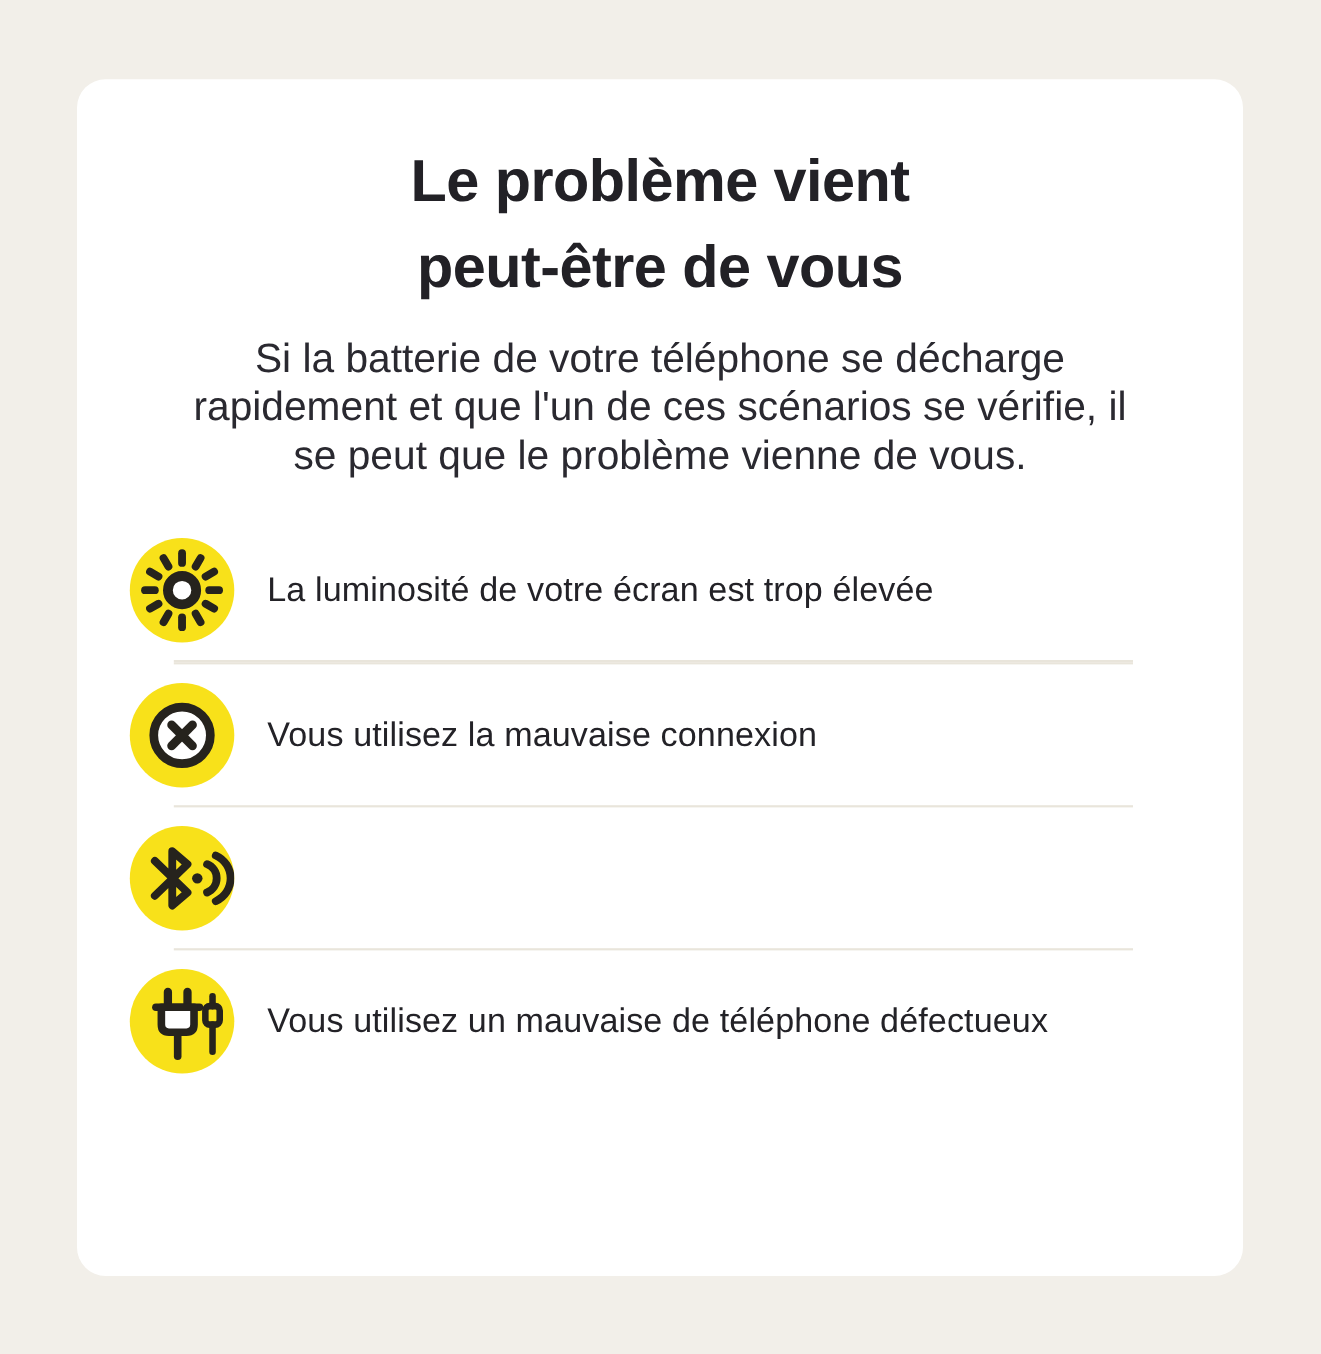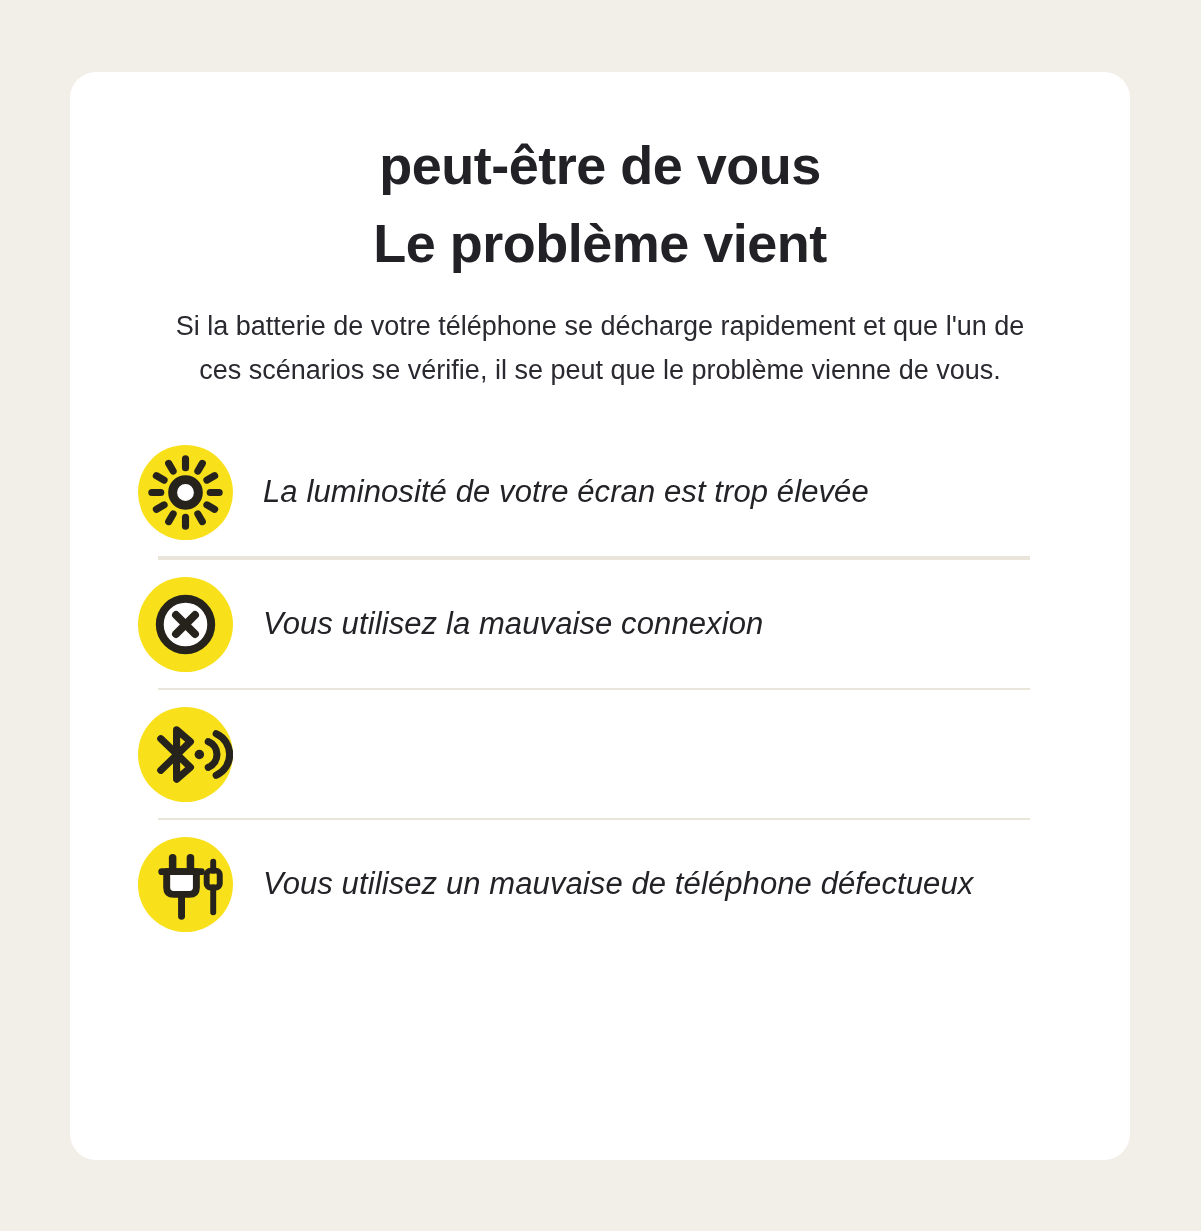--- a/index.html
+++ b/index.html
@@ -28,34 +28,33 @@
     font-size: 54px;
     line-height: 78px;
     font-weight: 800;
     letter-spacing: -0.5px;
     color: #222126;
   }
   .subtitle {
     margin: 22px auto 0 auto;
     width: 896px;
     text-align: center;
-    font-size: 27px;
+    font-size: 37px;
     line-height: 44px;
     font-weight: 400;
     color: #2A2930;
   }
   .list {
     margin-top: 36px;
   }
   .row {
     display: flex;
     align-items: center;
     height: 128px;
-    padding-left: 68px;
-    font-style: italic;
+    padding-left: 48px;
   }
   .icon-circle {
     flex: none;
     width: 95px;
     height: 95px;
     border-radius: 50%;
     background: #F8E11A;
     display: flex;
     align-items: center;
     justify-content: center;
@@ -78,22 +77,22 @@
     margin-left: 88px;
     margin-right: 100px;
   }
 </style>
 </head>
 <body>
 
 <div class="card">
 
   <div class="title">
+    <div>Le problème vient</div>
     <div>peut-être de vous</div>
-    <div>Le problème vient</div>
   </div>
 
   <p class="subtitle">Si la batterie de votre téléphone se décharge rapidement et que l'un de ces scénarios se vérifie, il se peut que le problème vienne de vous.</p>
 
   <div class="list">
 
     <div class="row">
       <span class="icon-circle">
         <svg viewBox="0 0 48 48">
           <g stroke="#26231D" stroke-width="3.6" stroke-linecap="round" fill="none">

